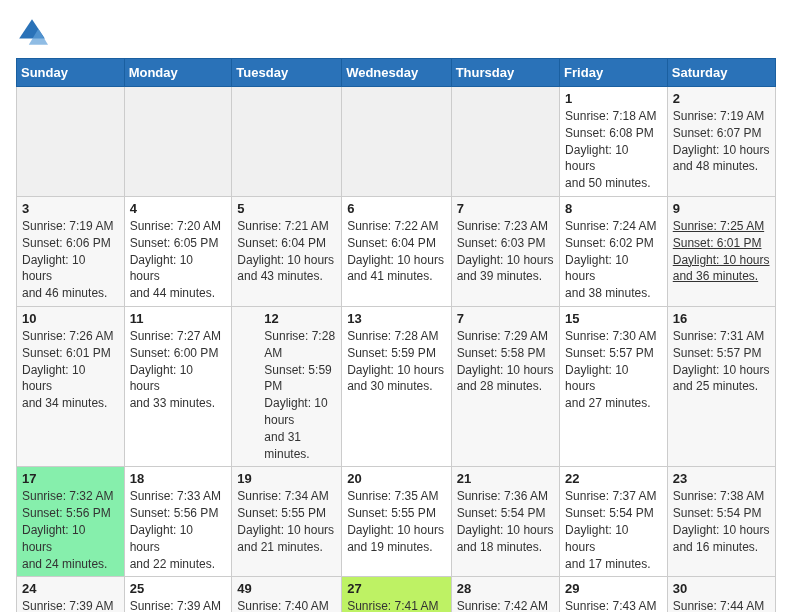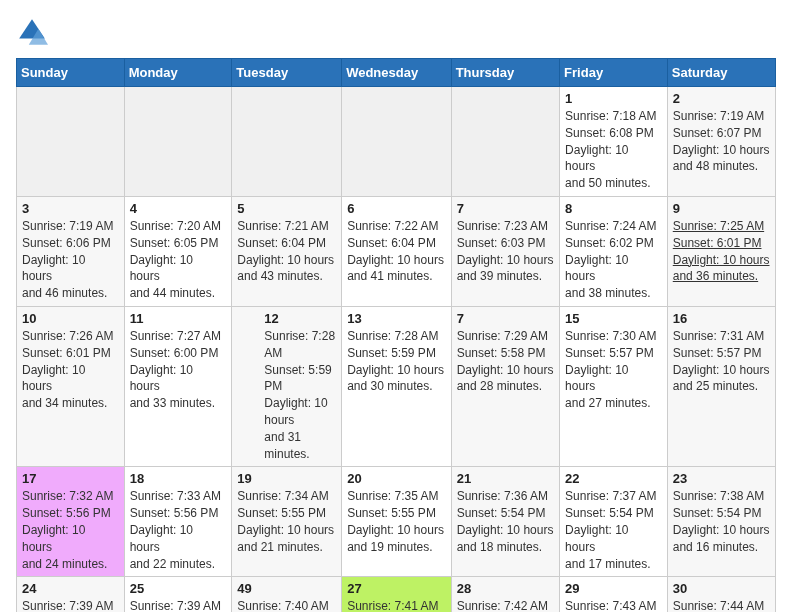--- a/index.html
+++ b/index.html
@@ -251,21 +251,21 @@
         </td>
         <td style="background: rgb(247, 247, 247);">
           <span class="day-num">16</span>
           <div class="day-info" style="white-space: pre-line;">Sunrise: 7:31 AM
 Sunset: 5:57 PM
 Daylight: 10 hours
 and 25 minutes.</div>
         </td>
       </tr>
       <tr>
-        <td style="background: #f0abfc;">
+        <td style="background: #86efac;">
           <span class="day-num">17</span>
           <div class="day-info" style="white-space: pre-line;">Sunrise: 7:32 AM
 Sunset: 5:56 PM
 Daylight: 10 hours
 and 24 minutes.</div>
         </td>
         <td style="background: rgb(255, 255, 255);">
           <span class="day-num">18</span>
           <div class="day-info" style="white-space: pre-line;">Sunrise: 7:33 AM
 Sunset: 5:56 PM

